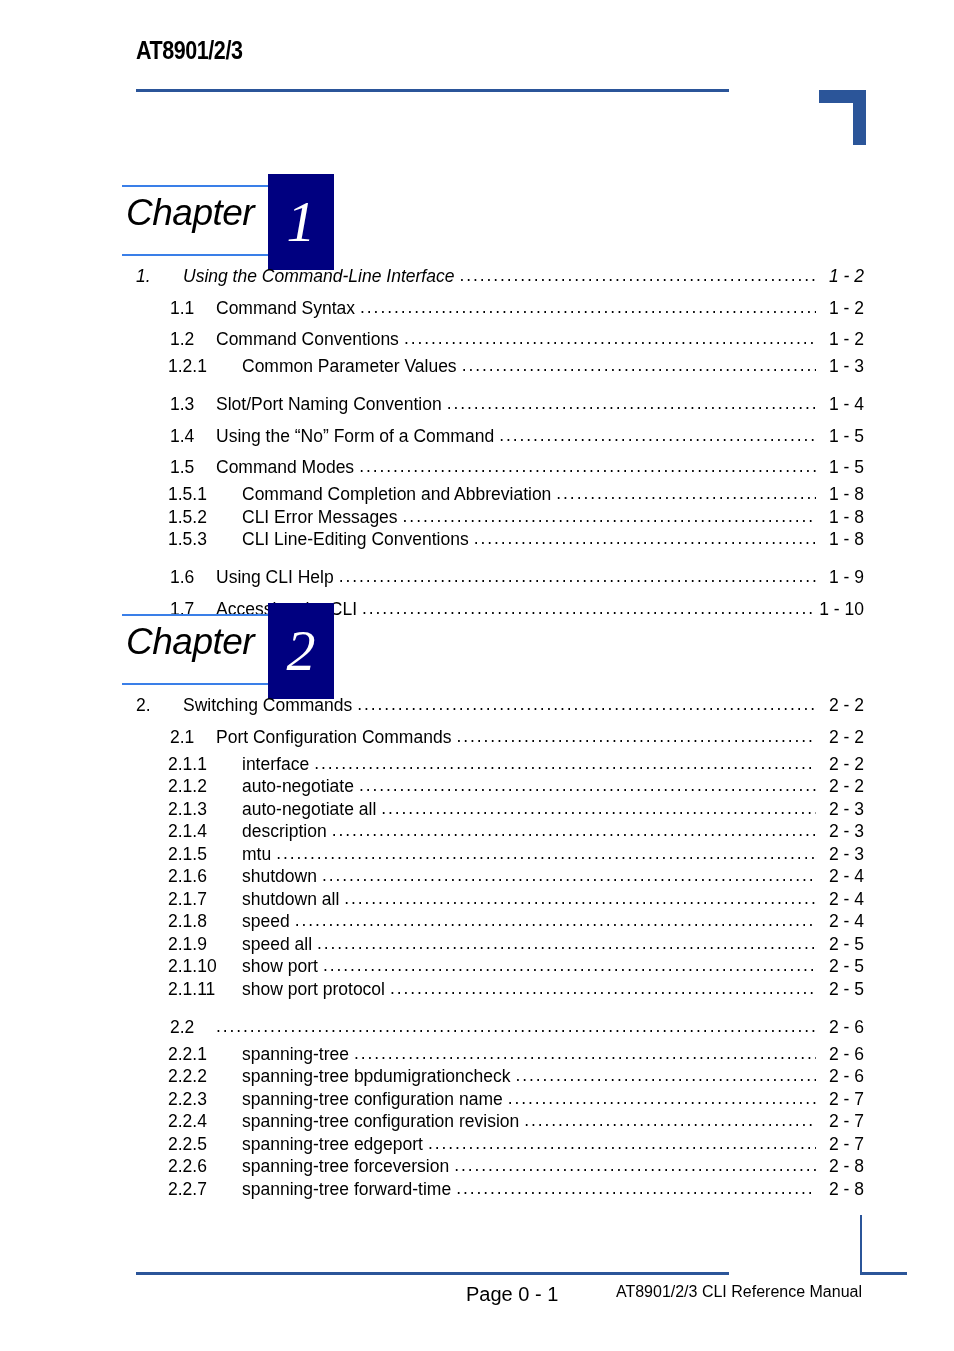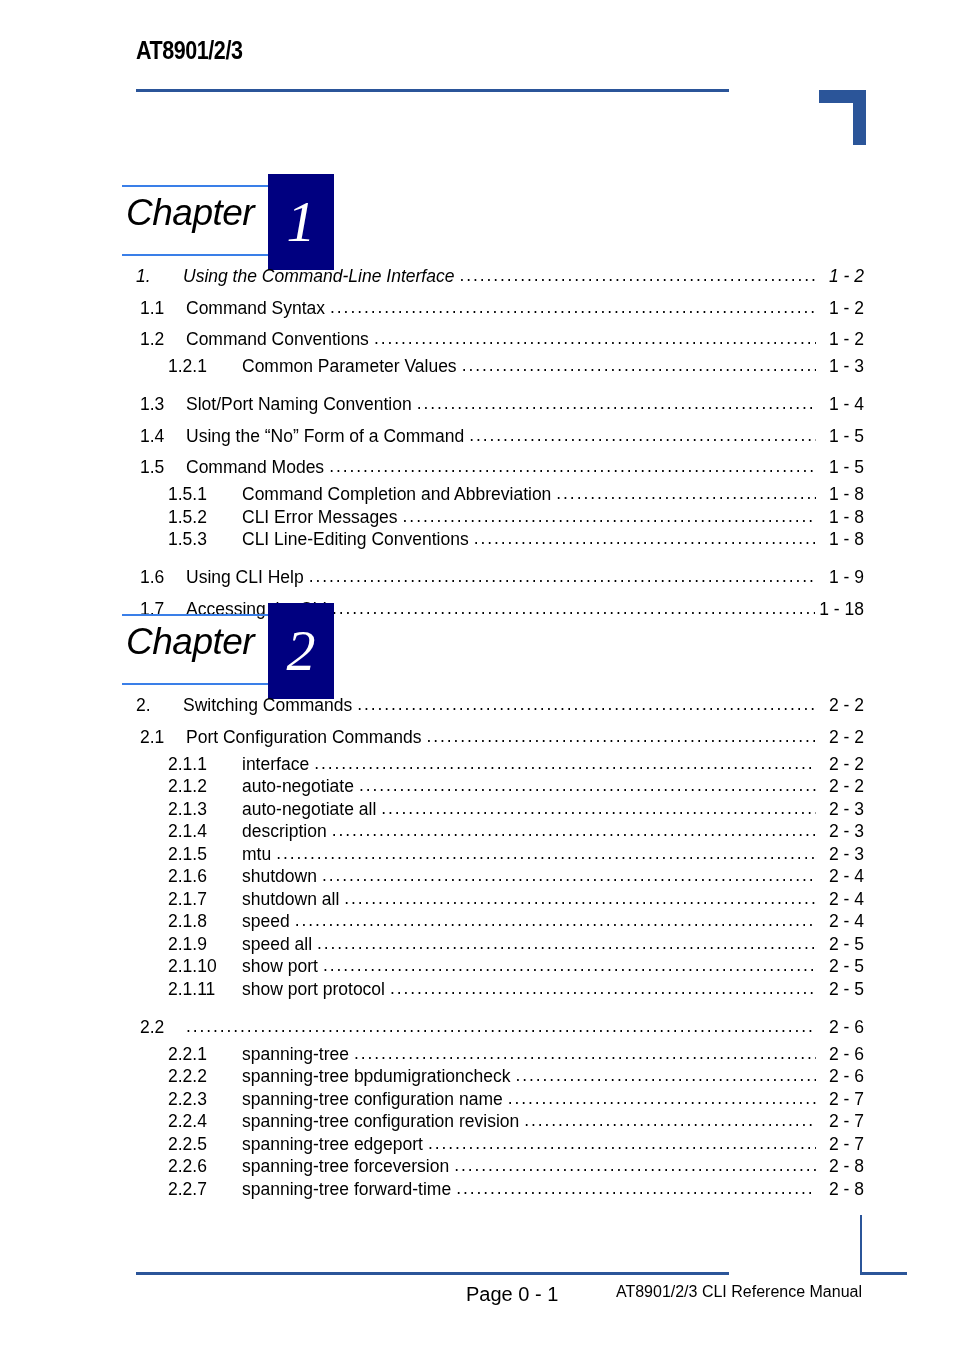--- a/index.html
+++ b/index.html
@@ -162,21 +162,21 @@
 
   
   .lvl1 { margin-top: 0; padding: 7px 0 7px 0; }
   .lvl1 .toc-num { width: 47px; }
   .lvl1.ital .toc-num,
   .lvl1.ital .toc-label,
   .lvl1.ital .toc-page { font-style: italic; }
 
   
   .lvl2 { padding: 7px 0 7px 0; margin-left: 136px; }
-  .lvl2 .toc-num { width: 46px; margin-left: 4px; }
+  .lvl2 .toc-num { width: 46px; margin-left: 34px; }
 
   
   .lvl3 { padding: 2.5px 0 2.5px 0; }
   .lvl3 .toc-num { width: 74px; margin-left: 32px; }
   .spacer-md { height: 11px; }
 
   
   #footer-rule {
     position: absolute;
     left: 136px;
@@ -308,21 +308,21 @@
     <div class="toc-row lvl2">
       <span class="toc-num">1.6</span>
       <span class="toc-label">Using CLI Help</span>
       <span class="toc-leader">..........................................................................................................................................................................</span>
       <span class="toc-page">1 - 9</span>
     </div>
     <div class="toc-row lvl2">
       <span class="toc-num">1.7</span>
       <span class="toc-label">Accessing the CLI</span>
       <span class="toc-leader">..........................................................................................................................................................................</span>
-      <span class="toc-page">1 - 18</span>
+      <span class="toc-page">1 - 10</span>
     </div>
   </div>
 
 <div class="chapter-block" id="chapter-block-2">
   <div class="chapter-rule top"></div>
   <div class="chapter-word">Chapter</div>
   <div class="chapter-rule bottom"></div>
   <div class="chapter-numbox">
     <div class="chapter-num">2</div>
   </div>

